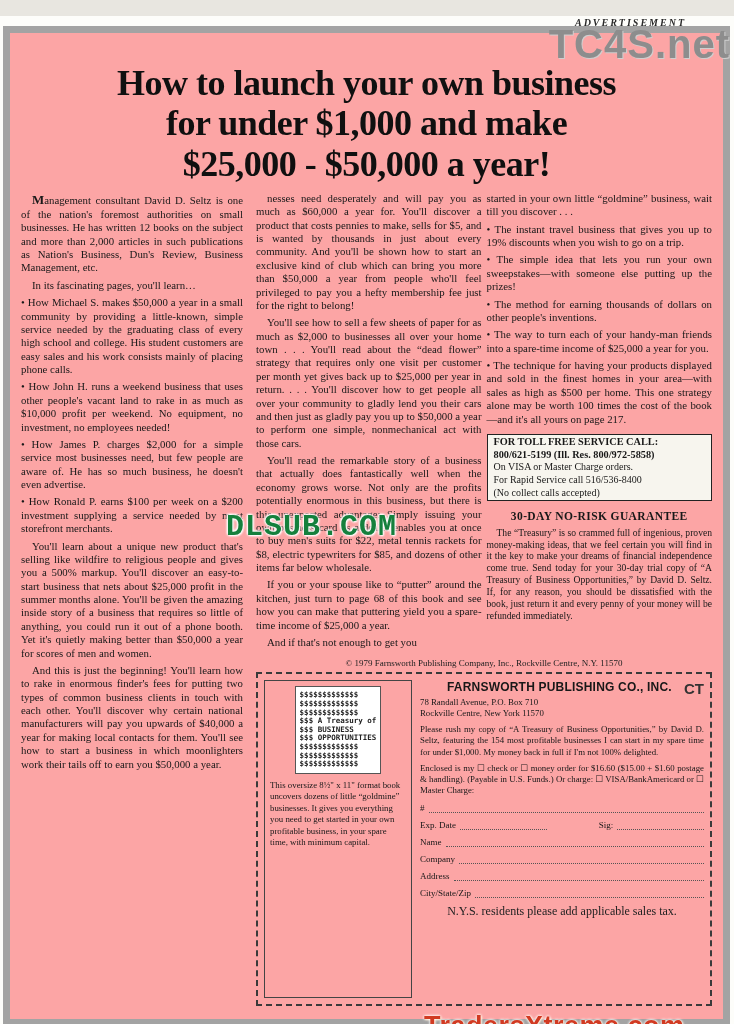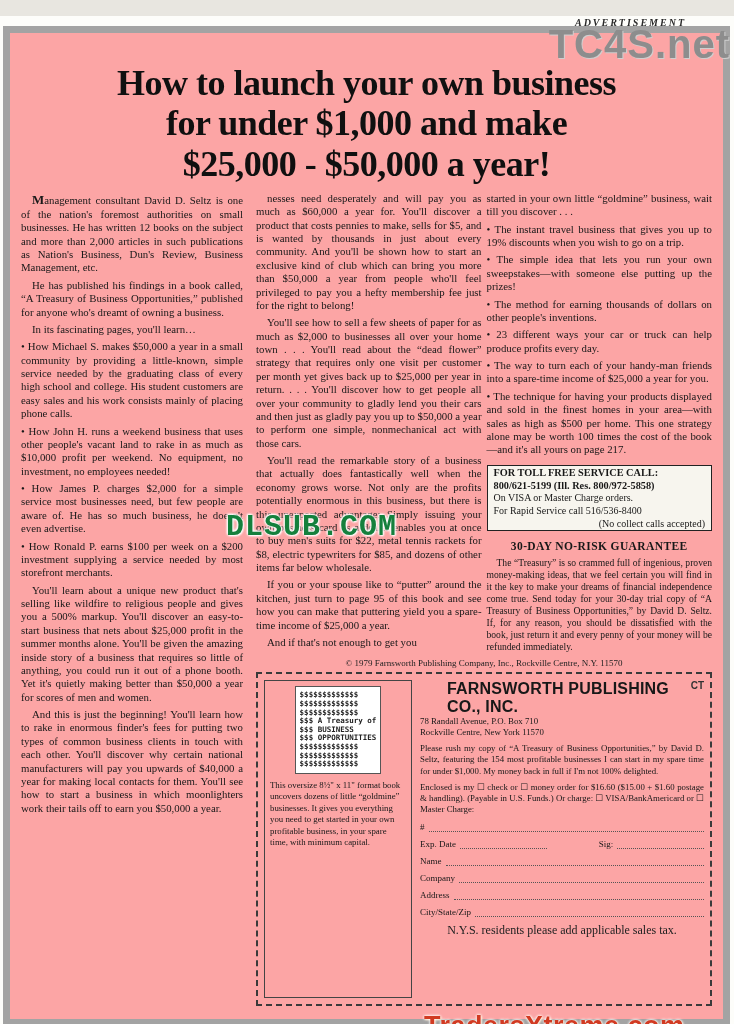--- a/index.html
+++ b/index.html
@@ -57,21 +57,21 @@
   .col2,.col3 { flex:1; min-width:0; }
 
   p.body-p { margin:0 0 4px; font-size:10.8px; line-height:1.24; text-align:justify; text-indent:11px; }
   p.bullet { text-indent:0; }
   .col1 p:first-child::first-letter { font-weight:bold; font-size:120%; }
 
   
   .toll-box { border:1px solid #222; background:#f7f5ee; padding:0 6px; margin:8px 0 9px; }
   .tb-line { font-size:10px; line-height:1.28; }
   .tb-bold { font-weight:bold; font-size:10.3px; }
-  .tb-center { text-align:right;font-family:Liberation Serif, serif; }
+  .tb-center { text-align:left;font-family:Liberation Serif, serif; }
 
   
   .g-title { text-align:center; font-weight:bold; font-size:11.5px; letter-spacing:0.4px; margin:8px 0 5px; }
   .g-body { margin:0; font-size:9.6px; line-height:1.24; text-align:justify; text-indent:10px; }
 
   .copyright { font-size:9px; text-align:center; margin:5px 0 4px; color:#222; }
 
   
   .coupon {
     flex:1 1 auto; min-height:220px; display:flex; gap:8px;
@@ -82,22 +82,22 @@
     margin:0 auto 6px; width:fit-content; max-width:100%;
     font-family:"DejaVu Sans Mono","Liberation Mono",monospace;
     font-size:7.5px; line-height:1.15; font-weight:bold;
     background:#ffffff; border:1px solid #555; padding:4px 4px;
     white-space:pre; overflow:hidden; color:#222;
   }
   .book-caption { margin:0; font-size:8.8px; line-height:1.3; text-align:left; text-indent:0; }
 
   .form-panel { flex:1; min-width:0; font-size:9px; display:flex; flex-direction:column; }
   .form-head { display:flex; justify-content:space-between; align-items:flex-start; }
-  .publisher { font-family:"Liberation Sans",sans-serif; font-weight:bold; font-size:16px; letter-spacing:0.2px;padding-left:27px; }
-  .corner-code { font-family:"Liberation Sans",sans-serif; font-size:10px; font-weight:bold; color:#333; }
+  .publisher { font-family:"Liberation Sans",sans-serif; font-weight:bold; font-size:12px; letter-spacing:0.2px;padding-left:27px; }
+  .corner-code { font-family:"Liberation Sans",sans-serif; font-size:15px; font-weight:bold; color:#333; }
   .addr { font-size:8.8px; line-height:1.25; }
   .form-body { margin:5px 0 0; font-size:8.8px; line-height:1.27; text-align:justify; text-indent:0; }
   .field-line { display:flex; align-items:flex-end; margin-top:7px; font-size:9px; }
   .fl-label { white-space:nowrap; margin-right:4px; }
   .fl-label.second { margin-left:8px;padding-left:44px; }
   .fl-rule { flex:1; border-bottom:1px dotted #555; height:9px; min-width:20px; }
   .tax-note { margin-top:6px; font-size:12px; text-align:center; color:#222; }
 </style>
 </head>
 <body>
@@ -113,47 +113,45 @@
       <div class="headline">
         <div>How to launch your own business</div>
         <div>for under $1,000 and make</div>
         <div>$25,000 - $50,000 a year!</div>
       </div>
 
       <div class="body-grid">
 
         <div class="col1">
           <p class="body-p">Management consultant David D. Seltz is one of the nation's foremost authorities on small businesses. He has written 12 books on the subject and more than 2,000 articles in such publications as Nation's Business, Dun's Review, Business Management, etc.</p>
-          <p class="body-p">He has published his findings in a book called, “A Treasury of Business Opportunities,” published for anyone who's dreamt of owning a business.</p>
           <p class="body-p">In its fascinating pages, you'll learn…</p>
           <p class="body-p bullet">• How Michael S. makes $50,000 a year in a small community by providing a little-known, simple service needed by the graduating class of every high school and college. His student customers are easy sales and his work consists mainly of placing phone calls.</p>
           <p class="body-p bullet">• How John H. runs a weekend business that uses other people's vacant land to rake in as much as $10,000 profit per weekend. No equipment, no investment, no employees needed!</p>
           <p class="body-p bullet">• How James P. charges $2,000 for a simple service most businesses need, but few people are aware of. He has so much business, he doesn't even advertise.</p>
           <p class="body-p bullet">• How Ronald P. earns $100 per week on a $200 investment supplying a service needed by most storefront merchants.</p>
           <p class="body-p">You'll learn about a unique new product that's selling like wildfire to religious people and gives you a 500% markup. You'll discover an easy-to-start business that nets about $25,000 profit in the summer months alone. You'll be given the amazing inside story of a business that requires so little of anything, you could run it out of a phone booth. Yet it's quietly making better than $50,000 a year for scores of men and women.</p>
           <p class="body-p">And this is just the beginning! You'll learn how to rake in enormous finder's fees for putting two types of common business clients in touch with each other. You'll discover why certain national manufacturers will pay you upwards of $40,000 a year for making local contacts for them. You'll see how to start a business in which moonlighters work their tails off to earn you $50,000 a year.</p>
         </div>
 
         <div class="right-area">
           <div class="cols23">
 
             <div class="col2">
               <p class="body-p">nesses need desperately and will pay you as much as $60,000 a year for. You'll discover a product that costs pennies to make, sells for $5, and is wanted by thousands in just about every community. And you'll be shown how to start an exclusive kind of club which can bring you more than $50,000 a year from people who'll feel privileged to pay you a hefty membership fee just for the right to belong!</p>
               <p class="body-p">You'll see how to sell a few sheets of paper for as much as $2,000 to businesses all over your home town . . . You'll read about the “dead flower” strategy that requires only one visit per customer per month yet gives back up to $25,000 per year in return. . . . You'll discover how to get people all over your community to gladly lend you their cars and then just as gladly pay you up to $50,000 a year to perform one simple, nonmechanical act with those cars.</p>
               <p class="body-p">You'll read the remarkable story of a business that actually does fantastically well when the economy grows worse. Not only are the profits potentially enormous in this business, but there is this unexpected advantage: Simply issuing your own business card as a dealer enables you at once to buy men's suits for $22, metal tennis rackets for $8, electric typewriters for $85, and dozens of other items far below wholesale.</p>
-              <p class="body-p">If you or your spouse like to “putter” around the kitchen, just turn to page 95 of this book and see how you can make that puttering yield you a spare-time income of $25,000 a year.</p>
+              <p class="body-p">If you or your spouse like to “putter” around the kitchen, just turn to page 68 of this book and see how you can make that puttering yield you a spare-time income of $25,000 a year.</p>
               <p class="body-p">And if that's not enough to get you</p>
             </div>
 
             <div class="col3">
               <p class="body-p bullet">started in your own little “goldmine” business, wait till you discover . . .</p>
               <p class="body-p bullet">• The instant travel business that gives you up to 19% discounts when you wish to go on a trip.</p>
               <p class="body-p bullet">• The simple idea that lets you run your own sweepstakes—with someone else putting up the prizes!</p>
               <p class="body-p bullet">• The method for earning thousands of dollars on other people's inventions.</p>
-              <p class="body-p bullet">• 23 different ways your car or truck can help produce profits every day.</p>
               <p class="body-p bullet">• The way to turn each of your handy-man friends into a spare-time income of $25,000 a year for you.</p>
               <p class="body-p bullet">• The technique for having your products displayed and sold in the finest homes in your area—with sales as high as $500 per home. This one strategy alone may be worth 100 times the cost of the book—and it's all yours on page 217.</p>
 
               <div class="toll-box">
                 <div class="tb-line tb-bold">FOR TOLL FREE SERVICE CALL:</div>
                 <div class="tb-line tb-bold">800/621-5199 (Ill. Res. 800/972-5858)</div>
                 <div class="tb-line">On VISA or Master Charge orders.</div>
                 <div class="tb-line">For Rapid Service call 516/536-8400</div>
                 <div class="tb-line tb-center">(No collect calls accepted)</div>
               </div>

